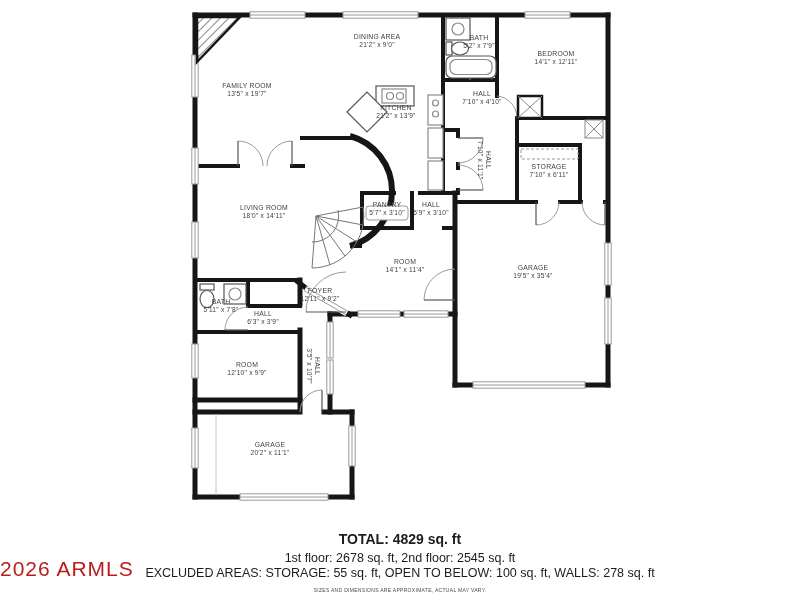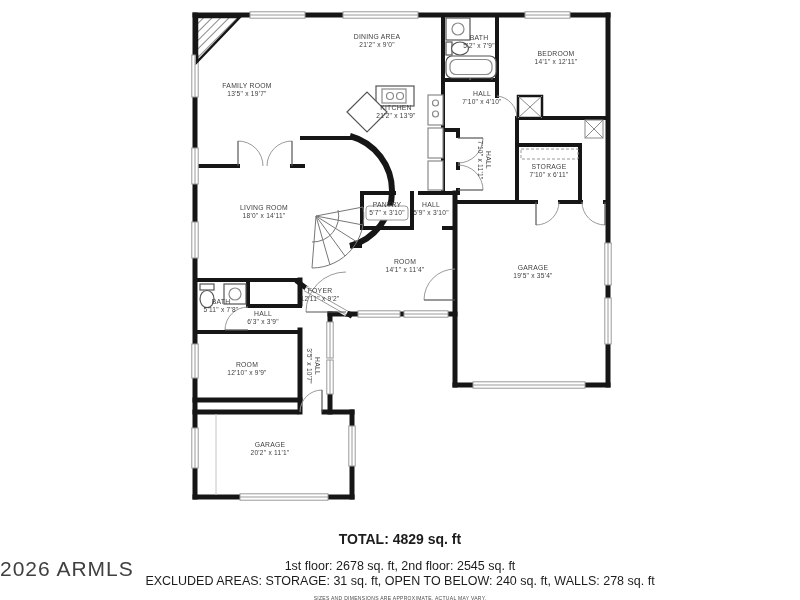--- a/index.html
+++ b/index.html
@@ -6,24 +6,24 @@
   #stage{position:relative;width:800px;height:600px;background:#fff;overflow:hidden;
          font-family:"Liberation Sans",sans-serif;}
   #plan-svg{position:absolute;left:0;top:0;}
   .rlabel{position:absolute;display:flex;flex-direction:column;align-items:center;
           transform:translate(-50%,-50%);text-align:center;white-space:nowrap;
           font-size:6.8px;line-height:1.35;letter-spacing:.25px;color:#3d3d3d;}
   .rlabel.vert{transform:translate(-50%,-50%) rotate(90deg);}
   .rname{font-size:6.8px;}
   .rdims{font-size:6.6px;}
   #summary{position:absolute;left:0;top:531px;width:800px;text-align:center;color:#1c1c1c;}
-  .sum-total{font-size:14px;font-weight:bold;margin-bottom:12px;}
+  .sum-total{font-size:14px;font-weight:bold;margin-bottom:4px;}
   .sum-line{font-size:12.5px;margin-bottom:1px;}
   .sum-note{font-size:5px;color:#4a4a4a;margin-top:7px;letter-spacing:.3px;}
-  #watermark{position:absolute;left:0px;top:557px;font-size:21px;color:#404040;
+  #watermark{position:absolute;left:0px;top:557px;font-size:21px;color:#b91c1c;
              letter-spacing:1px;font-weight:400;}
 </style>
 </head>
 <body>
 
 <div id="stage">
 
   <svg id="plan-svg" width="800" height="600" viewBox="0 0 800 600">
     <defs>
       <pattern id="hatch" width="6" height="6" patternUnits="userSpaceOnUse" patternTransform="rotate(45)">
@@ -304,19 +304,19 @@
       <span class="rdims">12'10" x 9'9"</span>
     </div>
   <div class="rlabel" style="left:270px;top:449px">
       <span class="rname">GARAGE</span>
       <span class="rdims">20'2" x 11'1"</span>
     </div>
 
   <div id="summary">
     <div class="sum-total">TOTAL: 4829 sq. ft</div>
     <div class="sum-line">1st floor: 2678 sq. ft, 2nd floor: 2545 sq. ft</div>
-    <div class="sum-line">EXCLUDED AREAS: STORAGE: 31 sq. ft, OPEN TO BELOW: 240 sq. ft, WALLS: 278 sq. ft</div>
+    <div class="sum-line">EXCLUDED AREAS: STORAGE: 55 sq. ft, OPEN TO BELOW: 100 sq. ft, WALLS: 278 sq. ft</div>
     <div class="sum-note">SIZES AND DIMENSIONS ARE APPROXIMATE, ACTUAL MAY VARY.</div>
   </div>
 
   <div id="watermark">2026 ARMLS</div>
 
 </div>
 
 </body></html>

